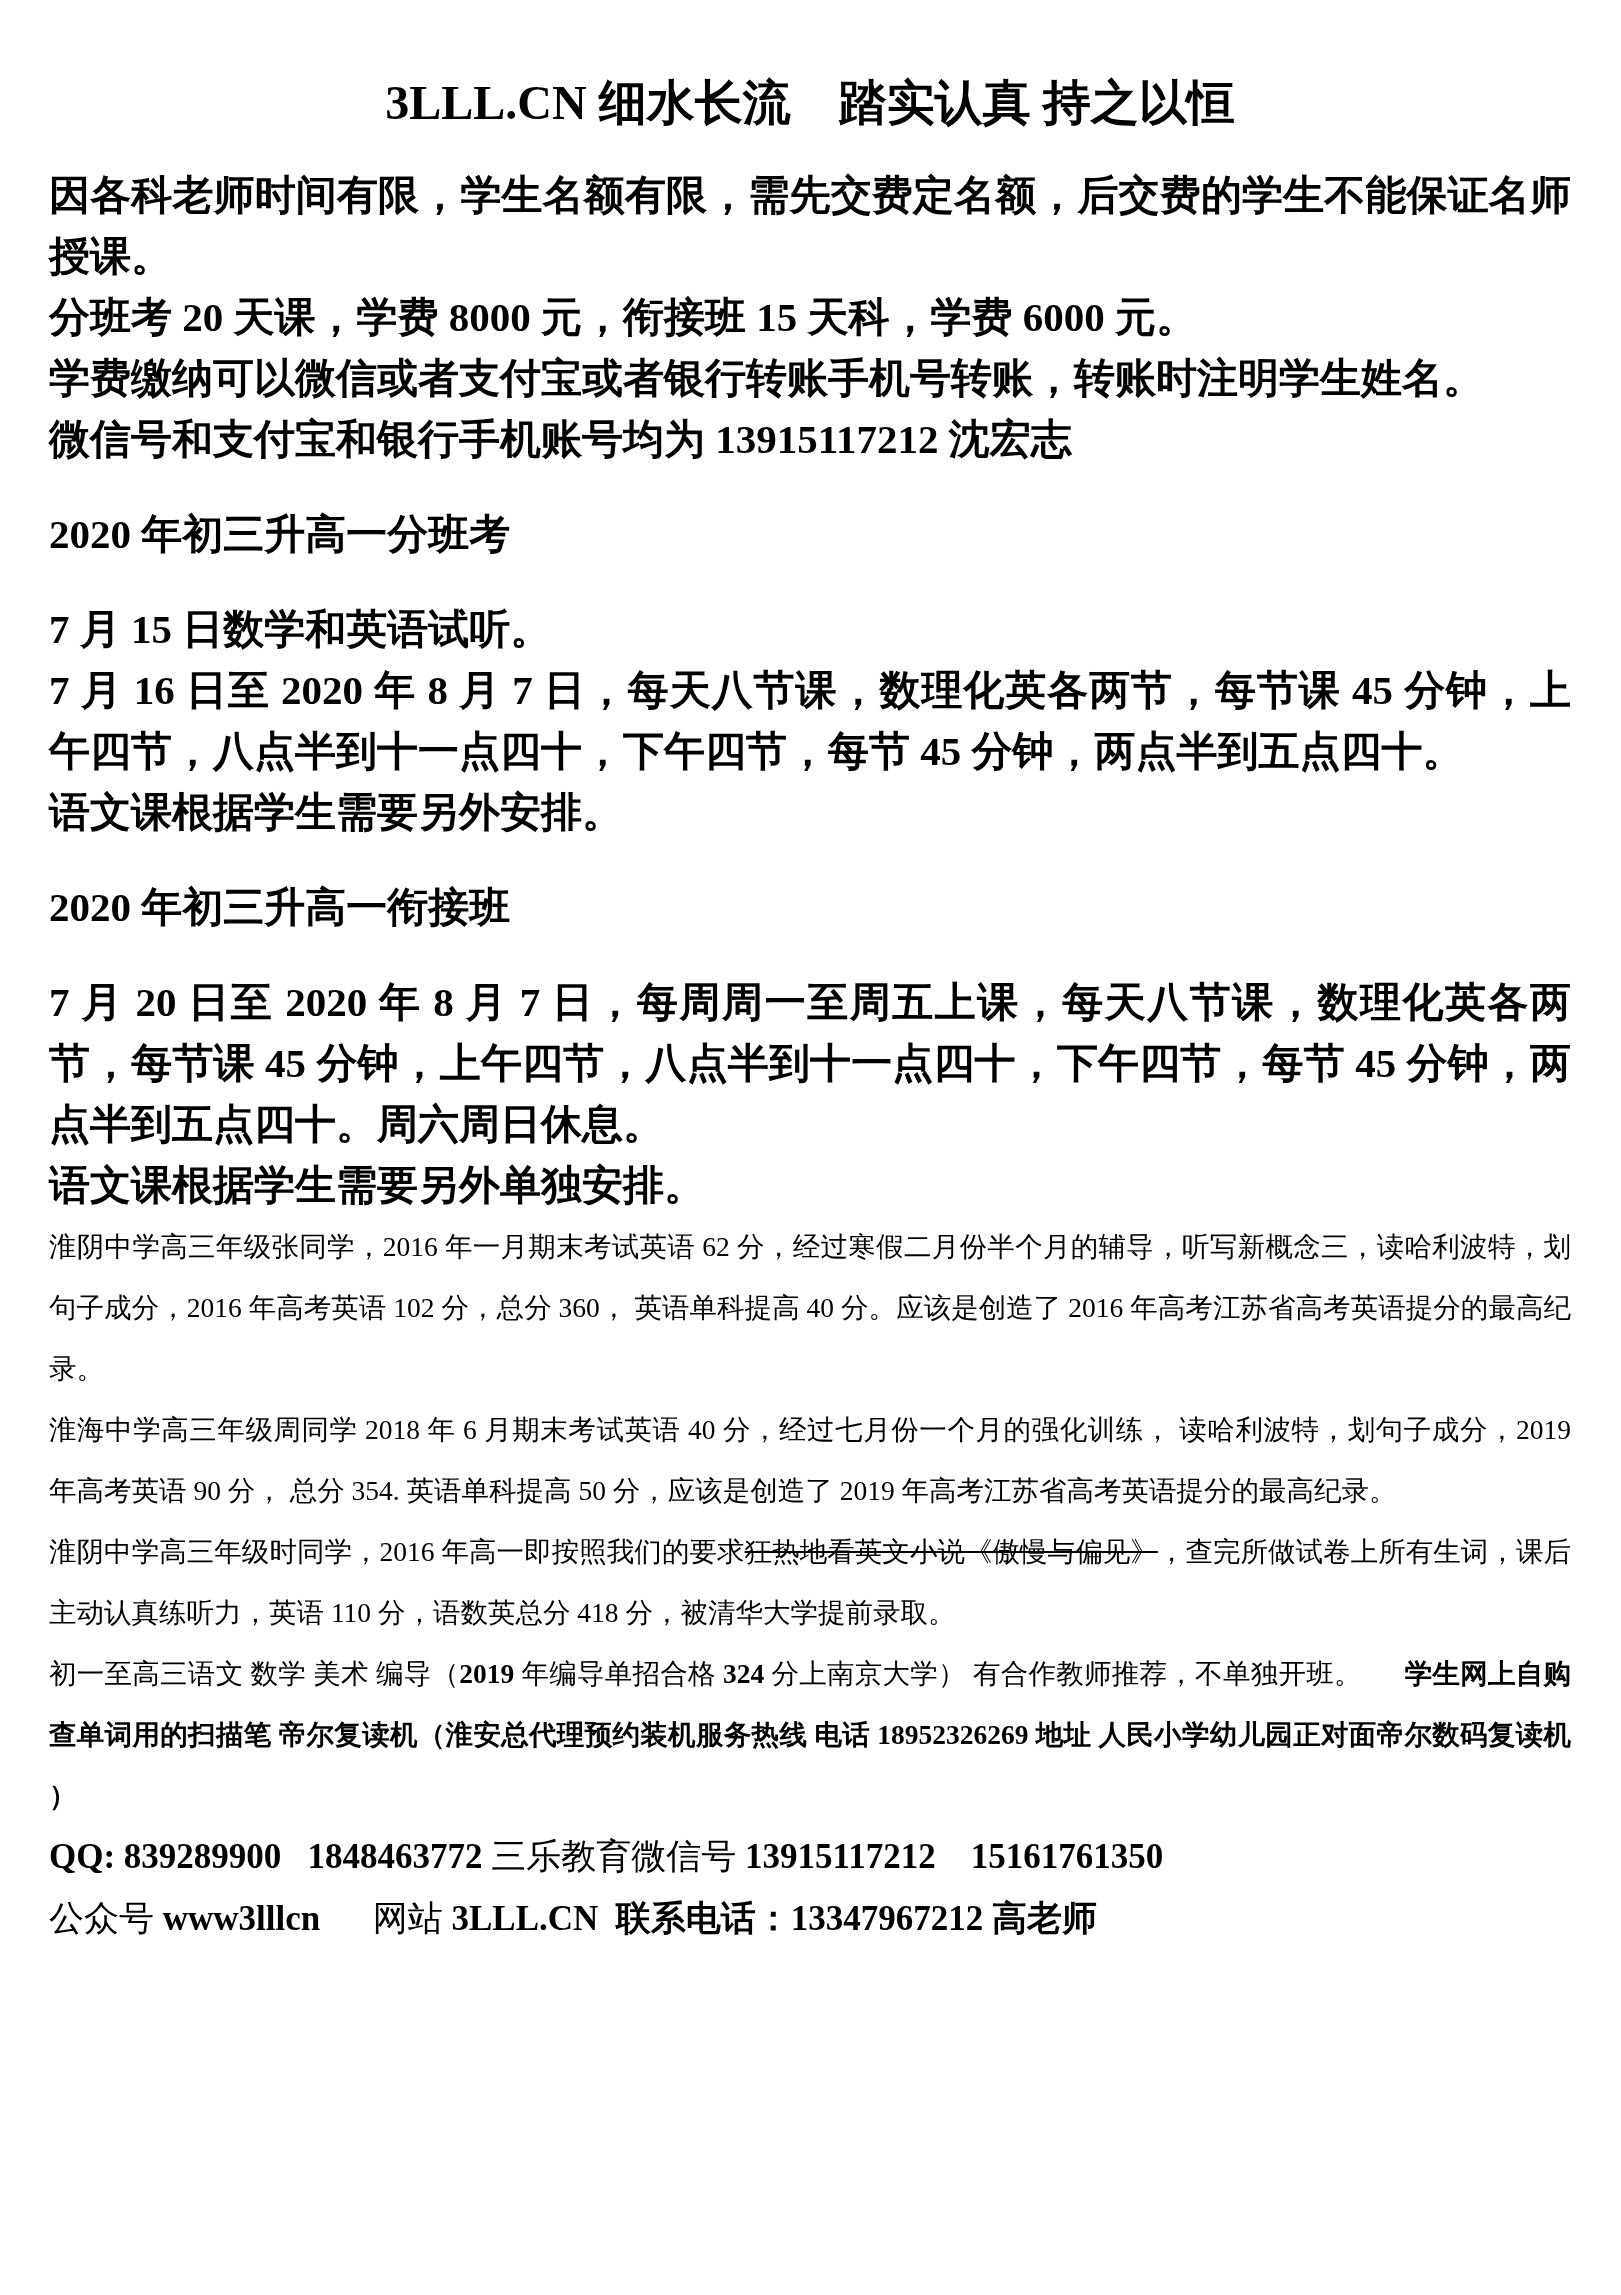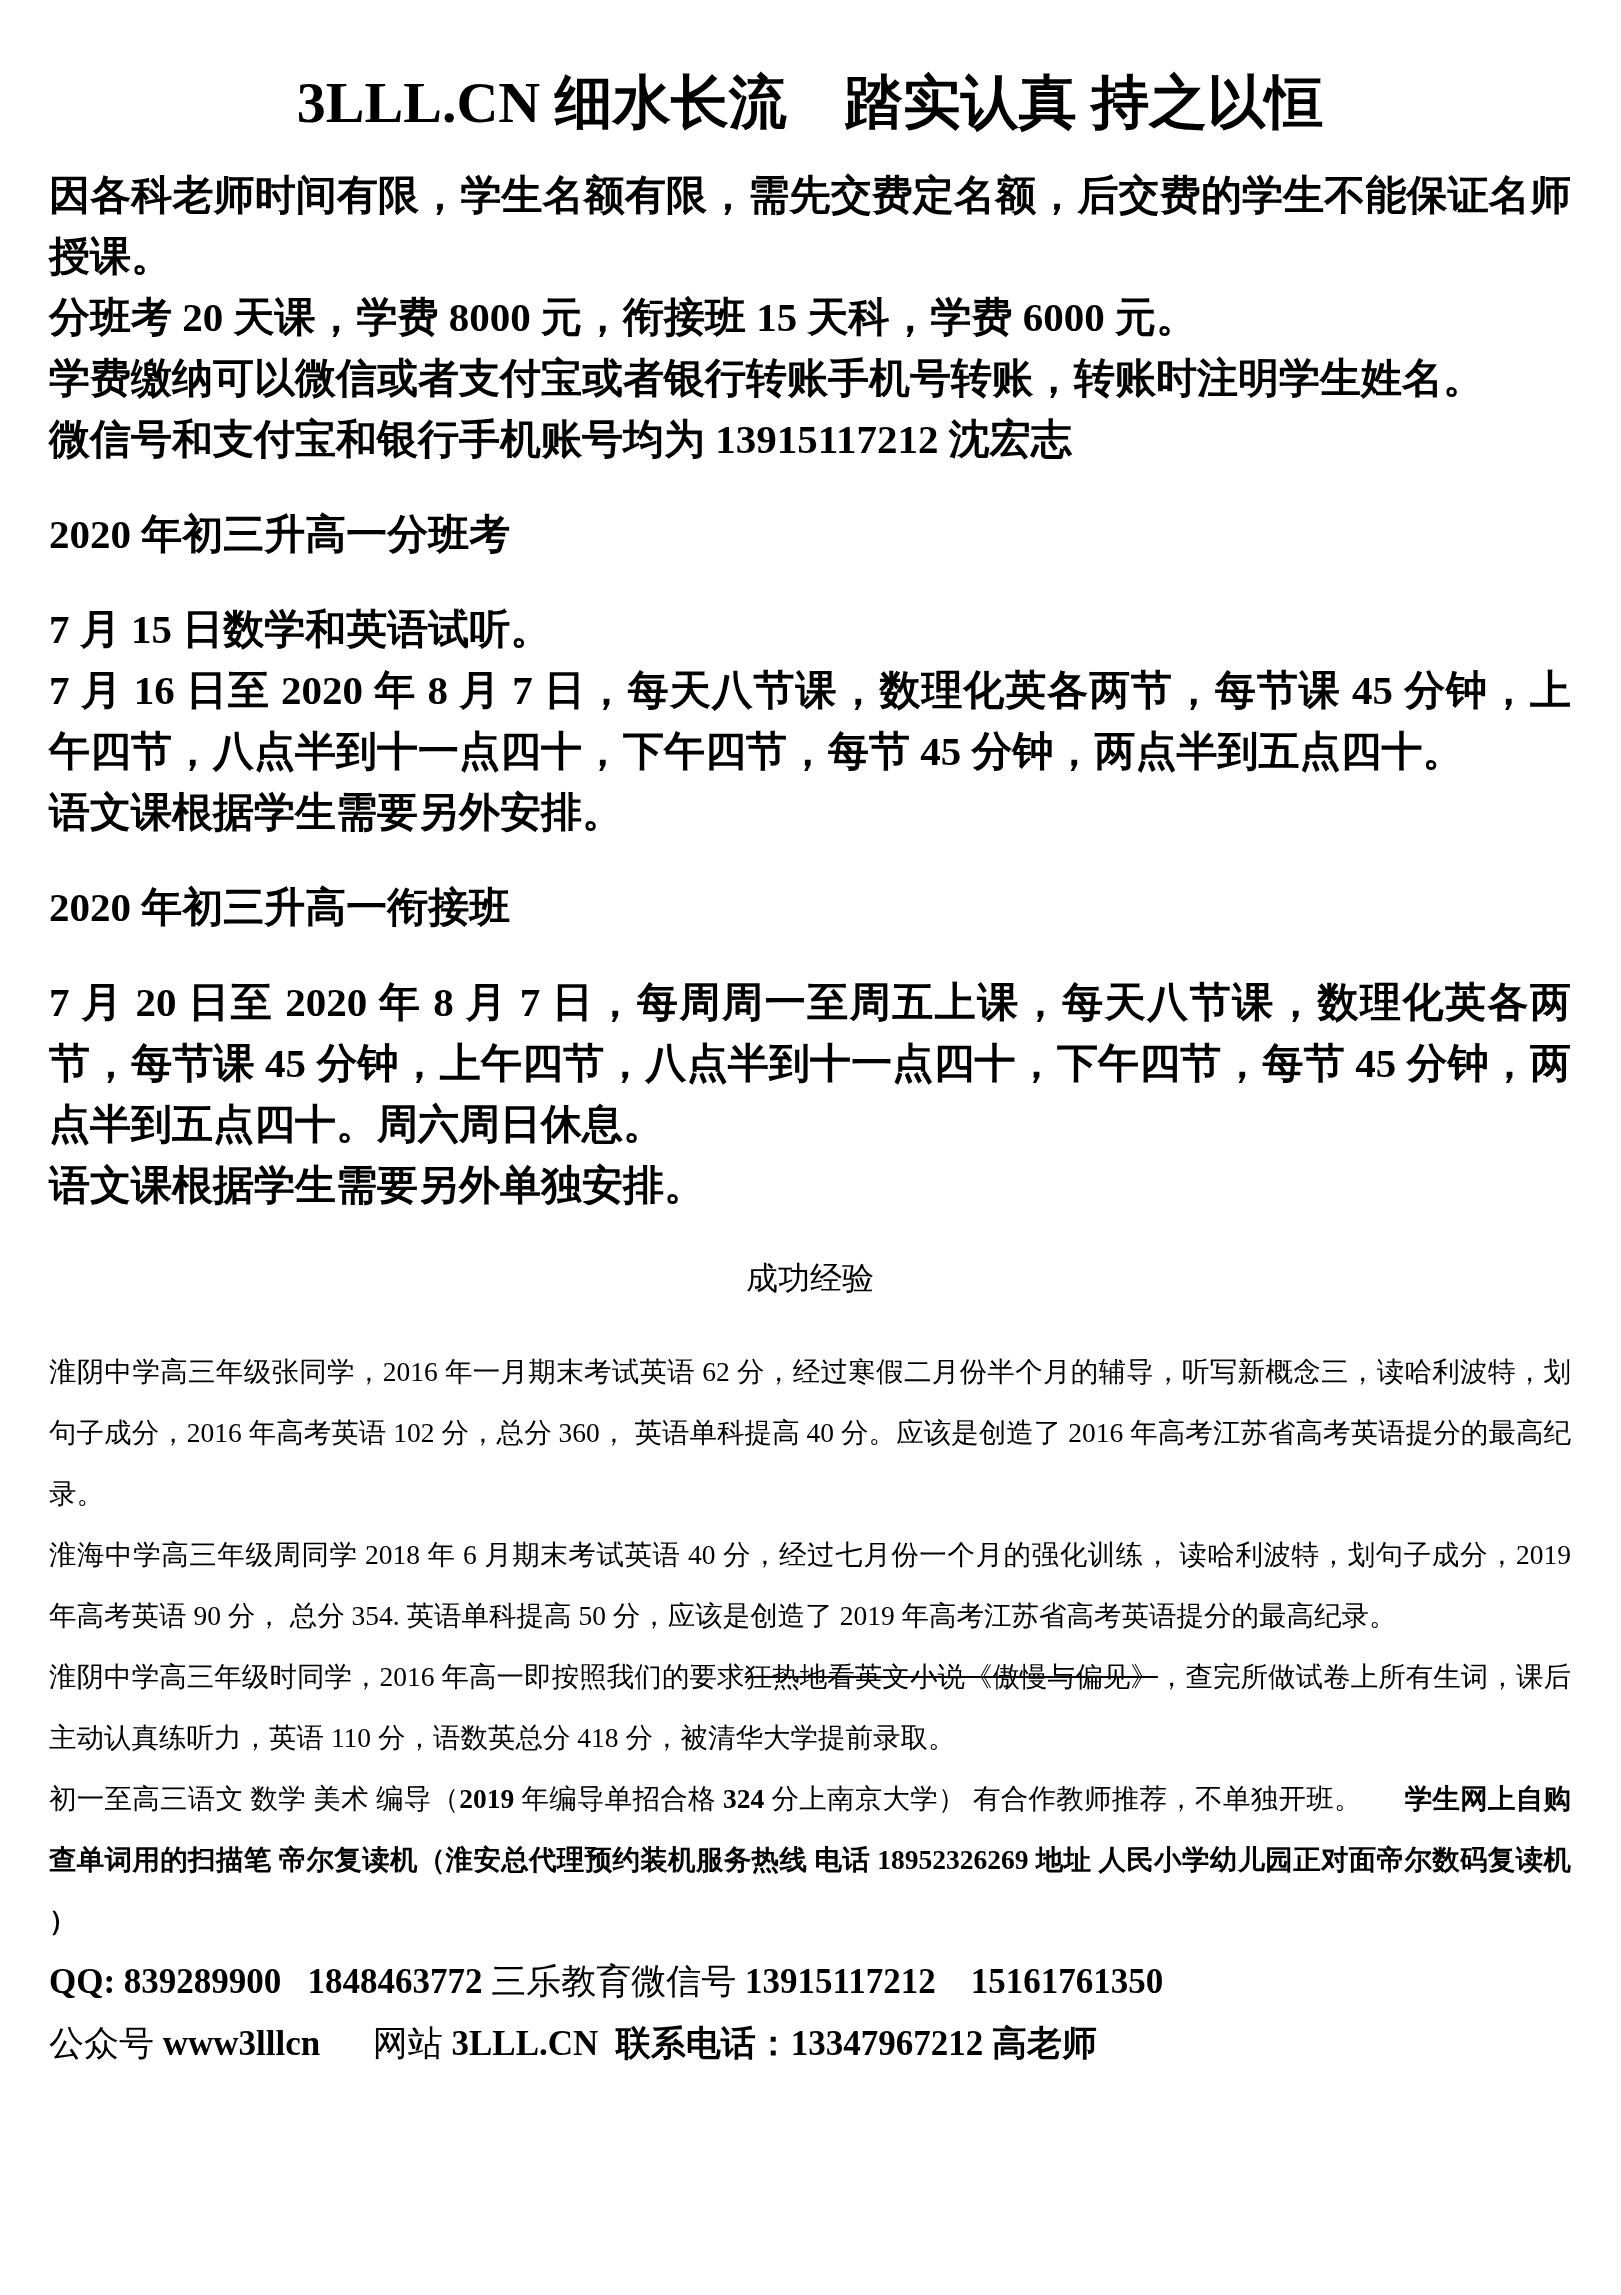--- a/index.html
+++ b/index.html
@@ -10,21 +10,21 @@
     box-sizing: border-box;
     padding: 0 50px 0 49px;
     background: #ffffff;
     color: #000000;
     font-family: "Liberation Serif", "DejaVu Serif", serif;
     overflow: hidden;
   }
   .page * { white-space: pre-wrap; }
   .title {
     margin: 54px 0 13px 0;
-    font-size: 58px;
+    font-size: 48px;
     line-height: 98px;
     font-weight: bold;
     text-align: center;
   }
   p { margin: 0; }
   .b {
     font-size: 41px;
     line-height: 61px;
     font-weight: bold;
     text-align: justify;
@@ -72,21 +72,20 @@
 
   <h2 class="bc">2020 年初三升高一分班考</h2>
   <p class="b">7 月 15 日数学和英语试听。</p>
   <p class="b">7 月 16 日至 2020 年 8 月 7 日，每天八节课，数理化英各两节，每节课 45 分钟，上午四节，八点半到十一点四十，下午四节，每节 45 分钟，两点半到五点四十。</p>
   <p class="b">语文课根据学生需要另外安排。</p>
 
   <h2 class="bc">2020 年初三升高一衔接班</h2>
   <p class="b">7 月 20 日至 2020 年 8 月 7 日，每周周一至周五上课，每天八节课，数理化英各两节，每节课 45 分钟，上午四节，八点半到十一点四十，下午四节，每节 45 分钟，两点半到五点四十。周六周日休息。</p>
   <p class="b">语文课根据学生需要另外单独安排。</p>
 
-  <h3 class="sh">成功经验</h3>
 
   <p class="s">淮阴中学高三年级张同学，2016 年一月期末考试英语 62 分，经过寒假二月份半个月的辅导，听写新概念三，读哈利波特，划句子成分，2016 年高考英语 102 分，总分 360， 英语单科提高 40 分。应该是创造了 2016 年高考江苏省高考英语提分的最高纪录。</p>
   <p class="s">淮海中学高三年级周同学 2018 年 6 月期末考试英语 40 分，经过七月份一个月的强化训练， 读哈利波特，划句子成分，2019 年高考英语 90 分， 总分 354. 英语单科提高 50 分，应该是创造了 2019 年高考江苏省高考英语提分的最高纪录。</p>
   <p class="s"><span>淮阴中学高三年级时同学，2016 年高一即按照我们的要求</span><span class="strike">狂热地看英文小说《傲慢与偏见》</span><span>，查完所做试卷上所有生词，课后主动认真练听力，英语 110 分，语数英总分 418 分，被清华大学提前录取。</span></p>
 
   <p class="s"><span>初一至高三语文 数学 美术 编导（</span><span class="bold">2019</span><span> 年编导单招合格 </span><span class="bold">324</span><span> 分上南京大学） 有合作教师推荐，不单独开班。      </span><span class="bold">学生网上自购查单词用的扫描笔 帝尔复读机（淮安总代理预约装机服务热线 电话 18952326269 地址 人民小学幼儿园正对面帝尔数码复读机 ）</span></p>
 
   <p class="c"><span class="bold">QQ: 839289900   1848463772</span><span> 三乐教育微信号 </span><span class="bold">13915117212    15161761350</span></p>
 
   <p class="c"><span>公众号 </span><span class="bold">www3lllcn</span><span>      网站 </span><span class="bold">3LLL.CN</span><span>  </span><span class="bold">联系电话：13347967212 高老师</span></p>

